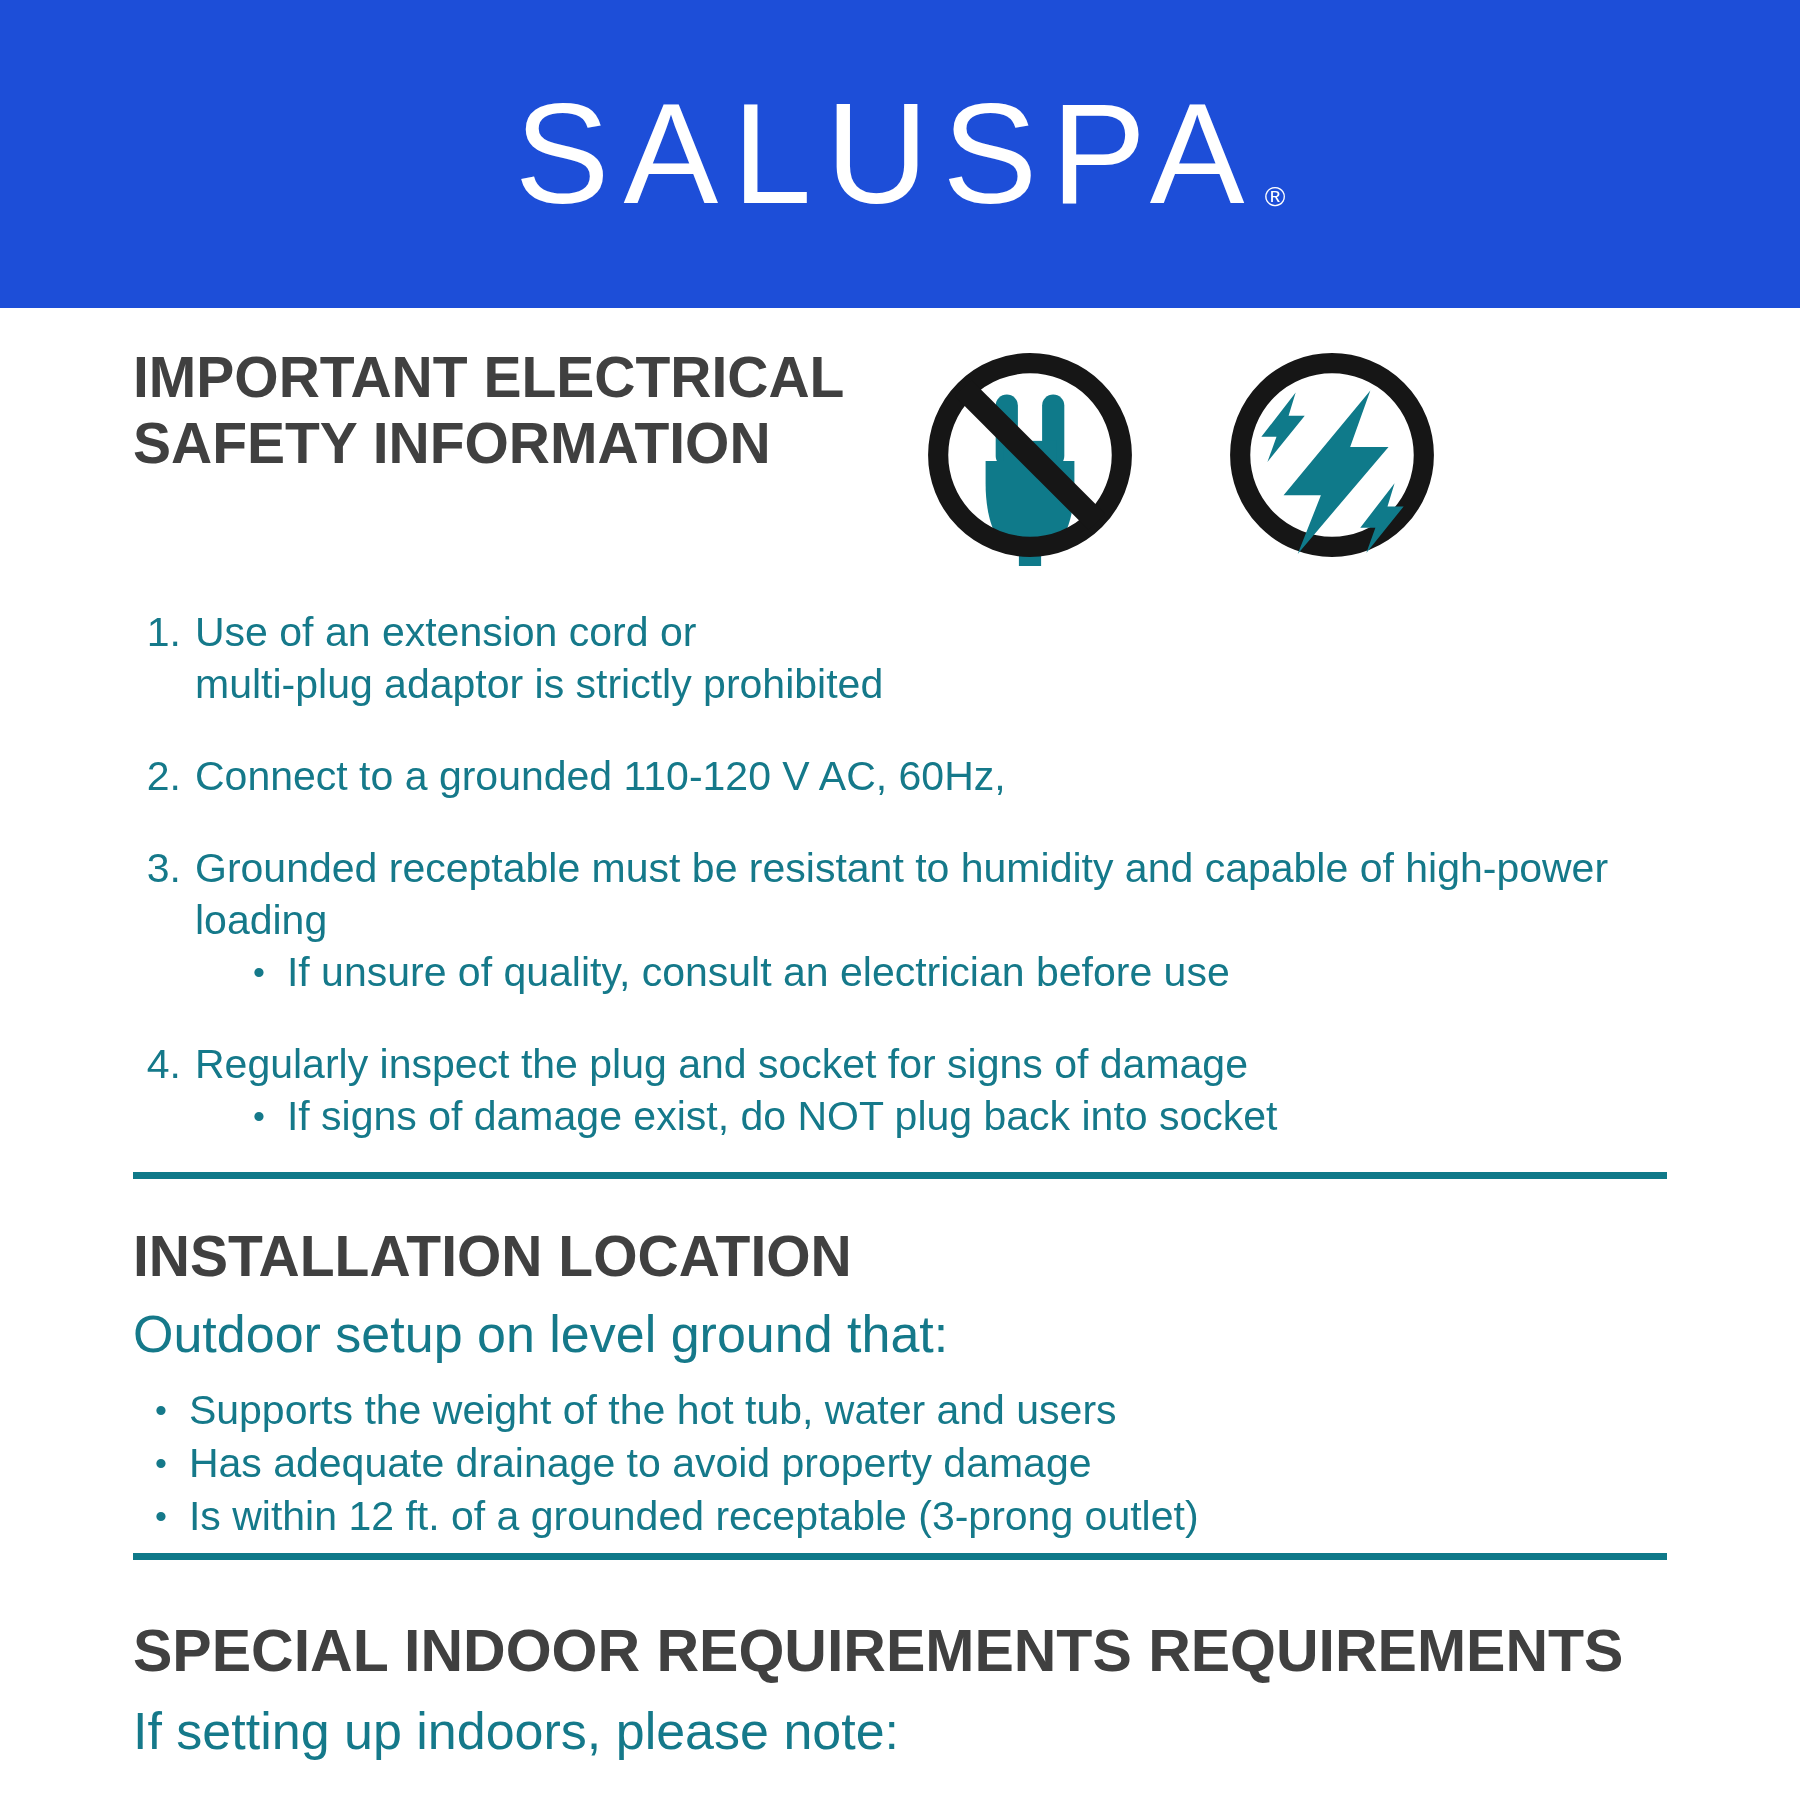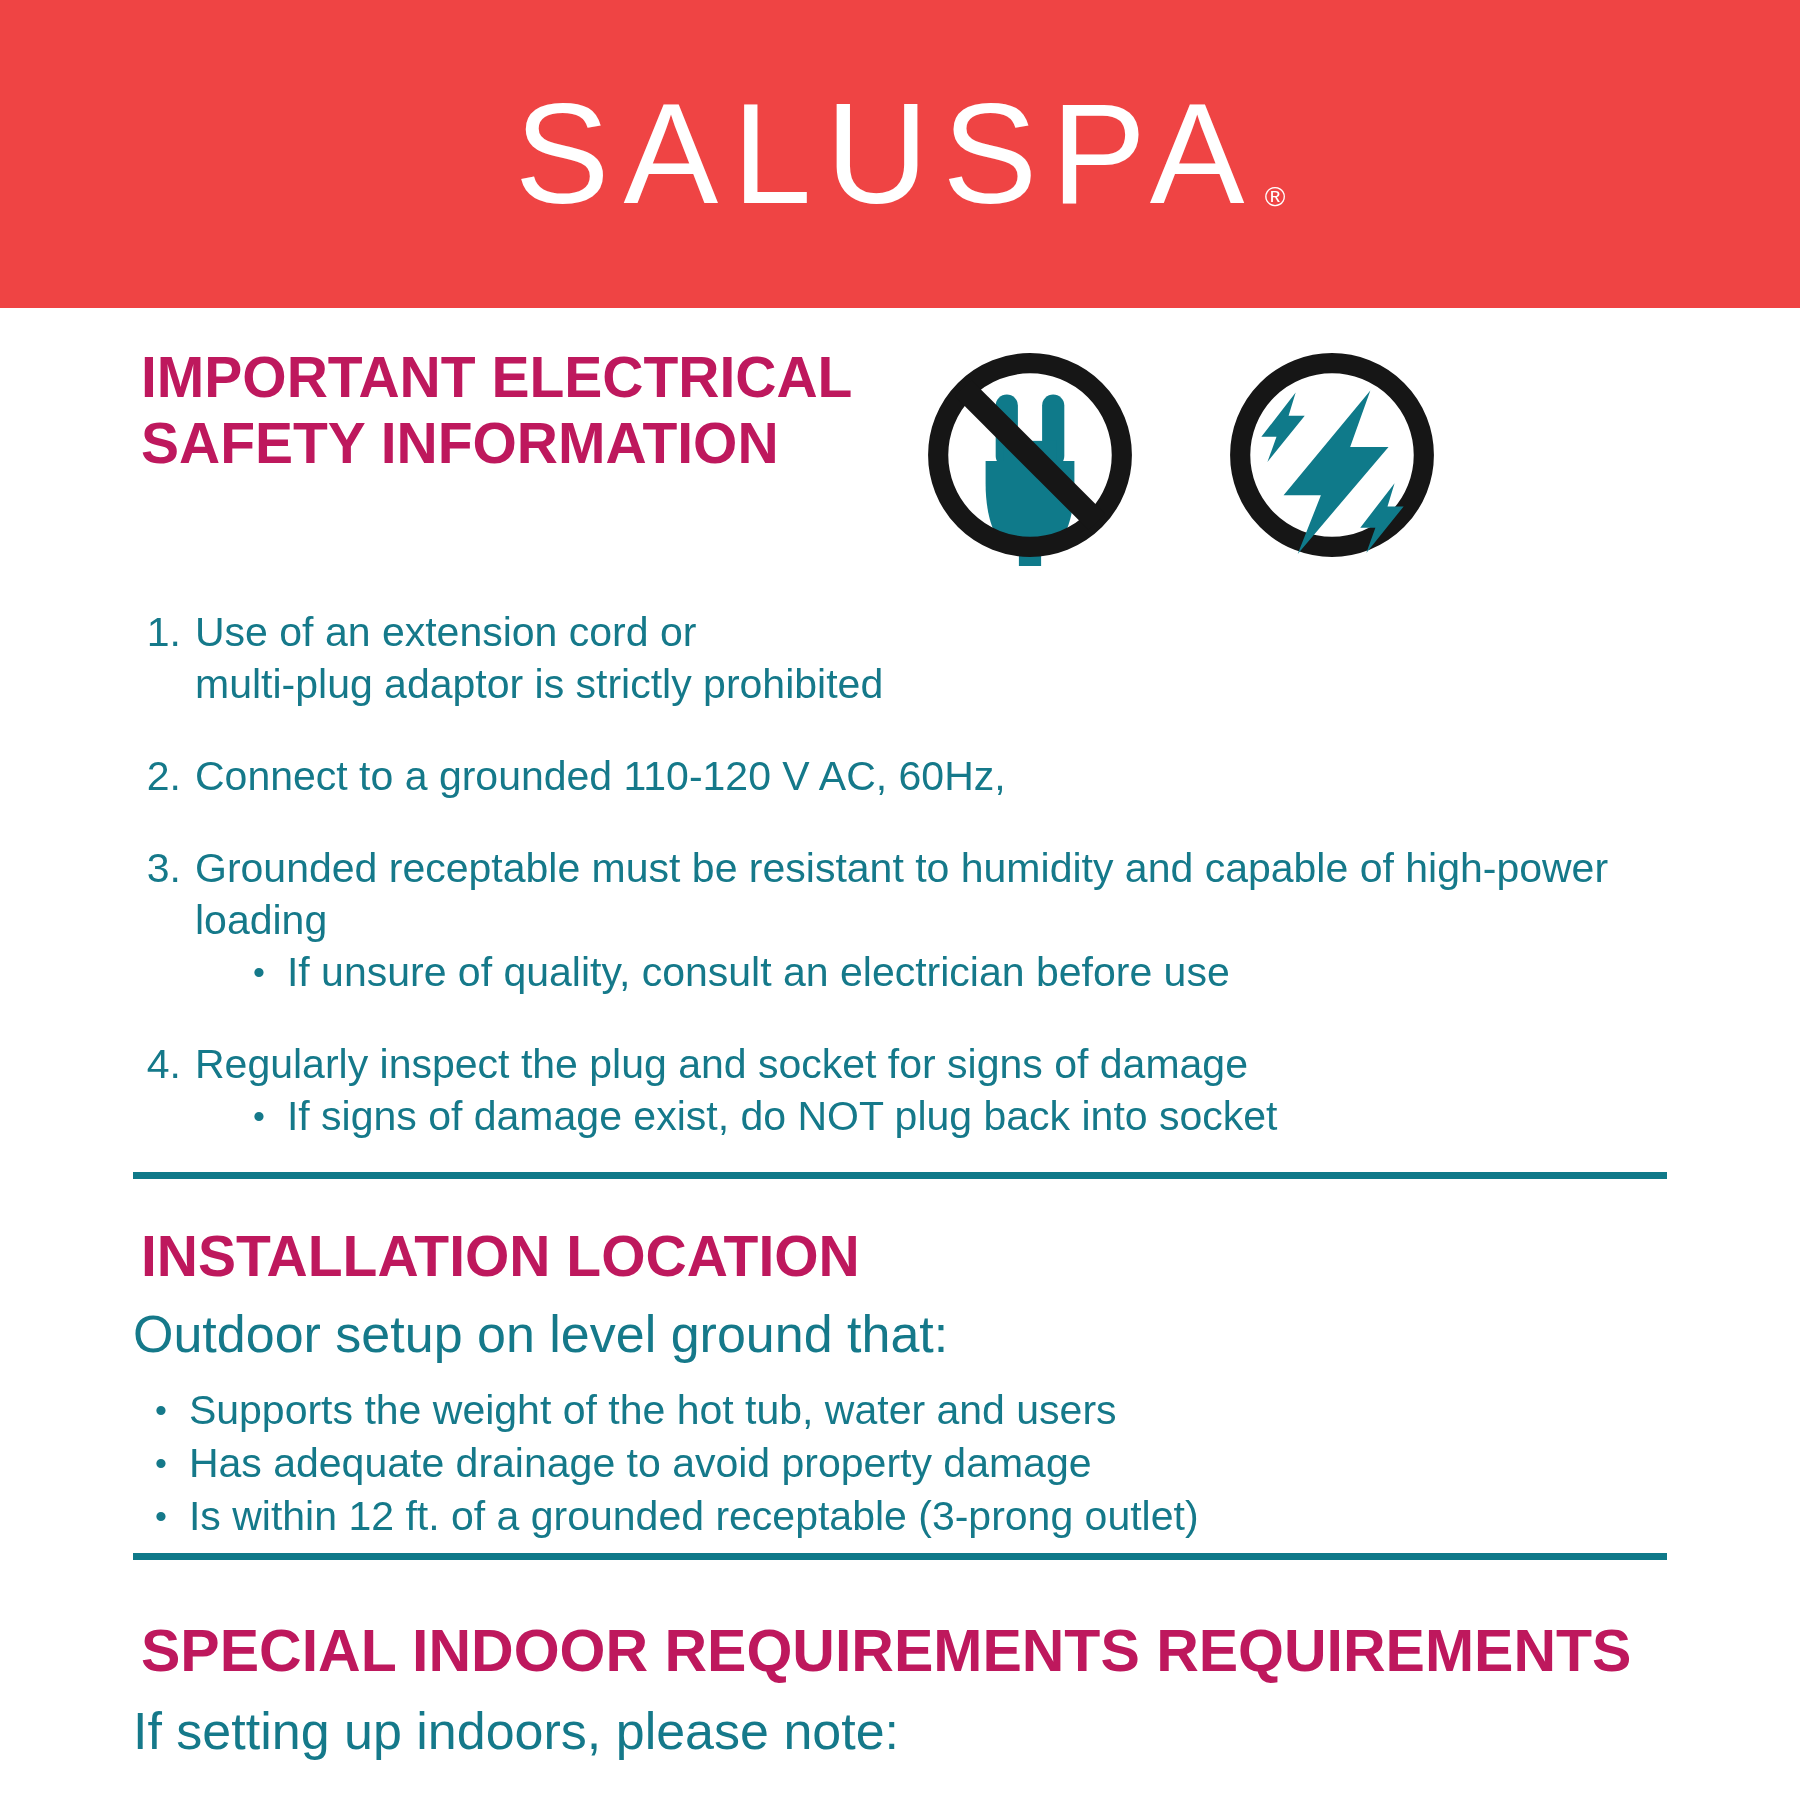--- a/index.html
+++ b/index.html
@@ -4,36 +4,36 @@
 <style>
   html,body{margin:0;padding:0;background:#fff;}
   .page{
     width:1800px;height:1800px;position:relative;overflow:hidden;
     background:#ffffff;
     font-family:"Liberation Sans", sans-serif;
     color:#15798a;
   }
   
   .header{
-    height:308px;background:#ef4444;
+    height:308px;background:#1d4ed8;
     display:flex;align-items:center;justify-content:center;
   }
   .brand{
     color:#ffffff;font-size:142px;font-weight:200;letter-spacing:0.10em;
     line-height:1;display:flex;align-items:flex-start;
   }
   .reg-mark{
     font-size:28px;letter-spacing:0;align-self:flex-end;
     margin-left:6px;margin-bottom:14px;
   }
   
   .content{padding:0 133px;}
   .sec-title{
     font-weight:bold;font-size:57px;line-height:66px;letter-spacing:0;
-    color:#be185d;margin:8px;
+    color:#404040;margin:0;
   }
   .sec1-row{display:flex;justify-content:space-between;}
   .sec1-title{margin-top:36px;max-width:800px;}
   .icons-row{display:flex;gap:80px;margin-top:36px;padding-right:224px;}
   .badge{width:222px;height:222px;flex:none;}
   
   .num-list{margin-top:14px;}
   .num-item{display:flex;font-size:41px;line-height:52px;margin-top:40px;}
   .num-item .num{flex:none;width:48px;text-align:right;padding-right:14px;}
   .sub-line{display:flex;padding-left:58px;text-align:right;}

